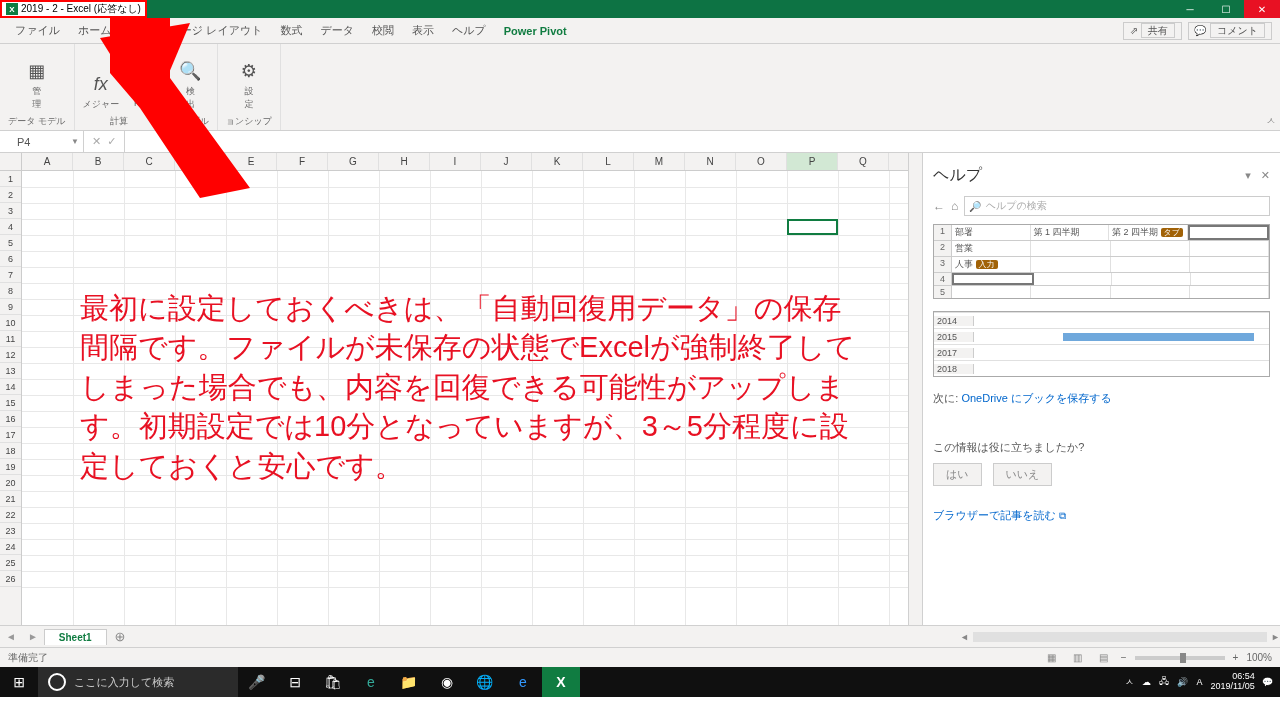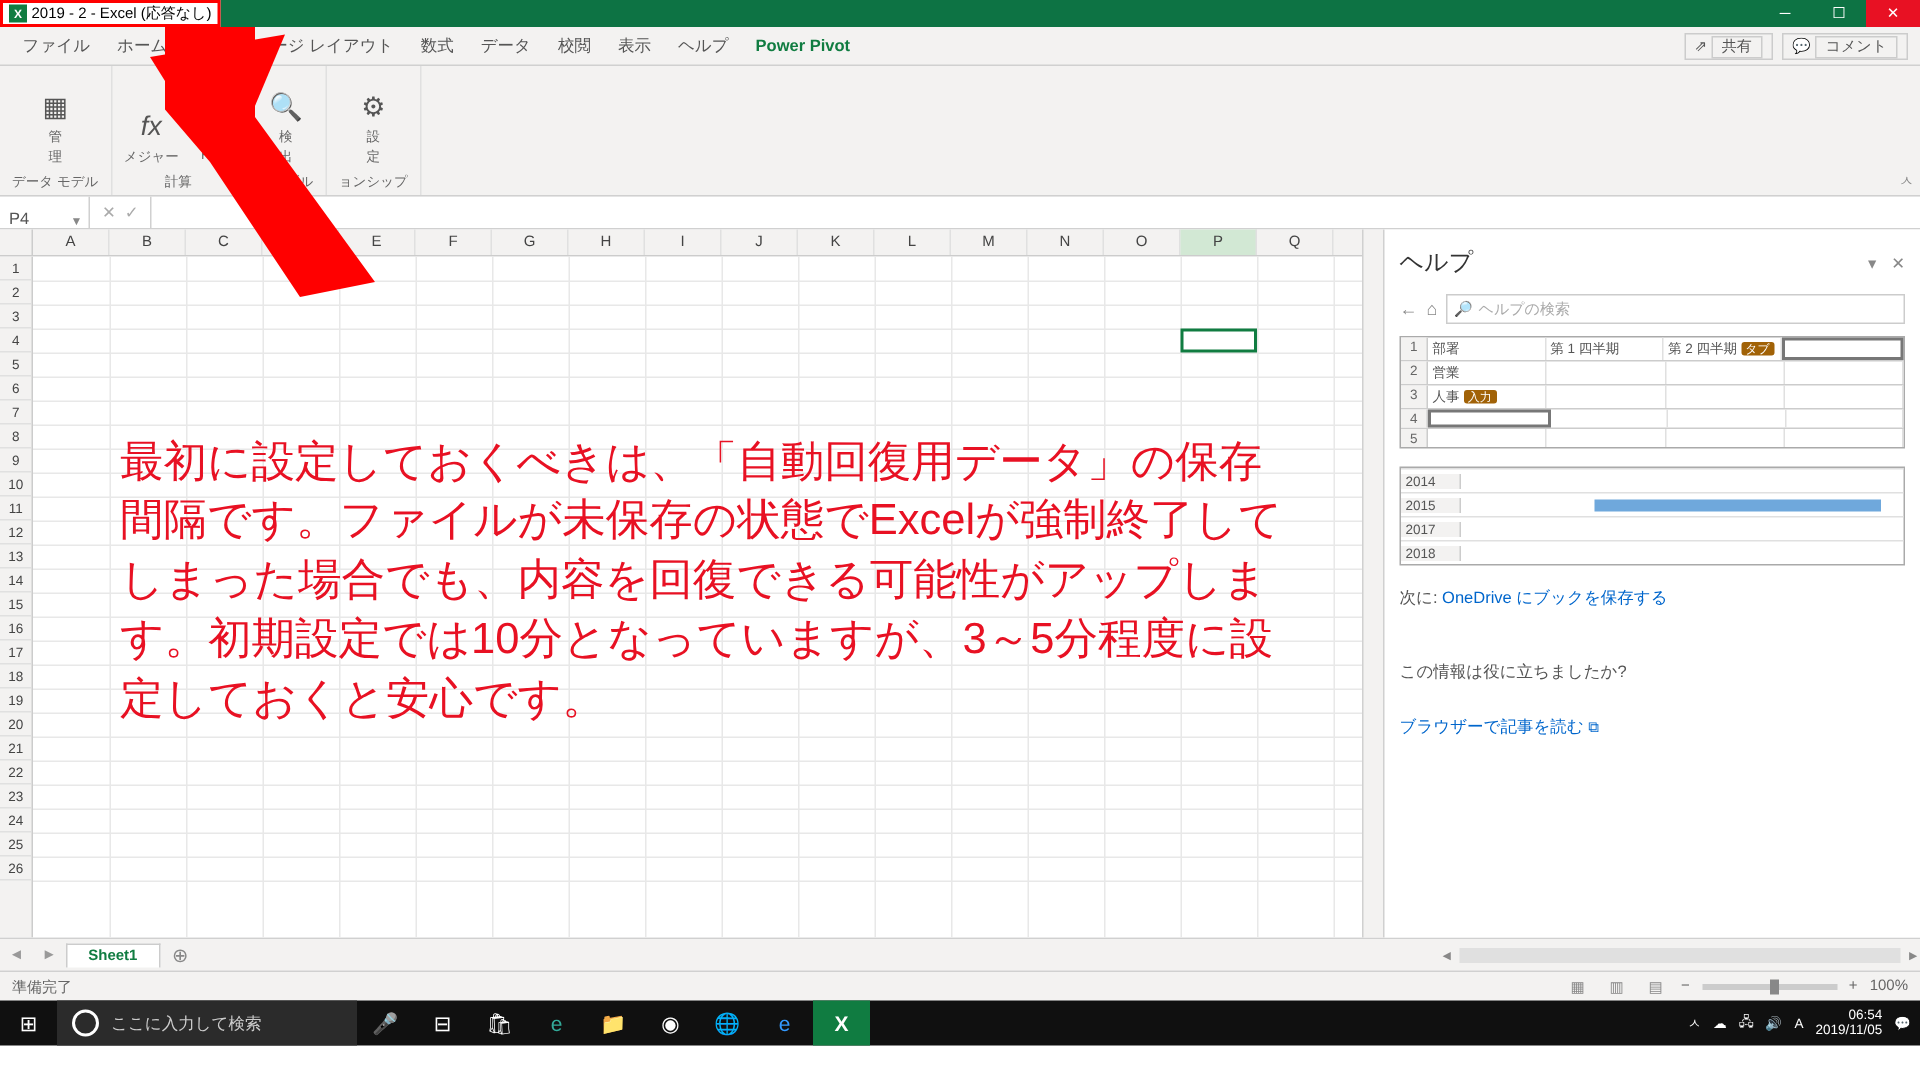--- a/index.html
+++ b/index.html
@@ -19,21 +19,21 @@
 .right-actions span { border: 1px solid #ccc; padding: 1px 6px; }
 
 .ribbon { height: 87px; background: #f3f2f1; border-bottom: 1px solid #d0d0d0; display: flex; position: relative; }
 .ribbon-group { display: flex; flex-direction: column; align-items: center; justify-content: flex-end; padding: 4px 8px 2px; border-right: 1px solid #e0e0e0; font-size: 9px; color: #666; }
 .ribbon-group .icons { display: flex; gap: 8px; margin-bottom: 4px; }
 .ribbon-icon { display: flex; flex-direction: column; align-items: center; font-size: 9px; color: #666; }
 .ribbon-icon .glyph { width: 28px; height: 28px; display: flex; align-items: center; justify-content: center; font-size: 18px; color: #555; }
 .ribbon-collapse { position: absolute; right: 4px; bottom: 2px; font-size: 10px; color: #888; }
 
 .formula-bar { height: 22px; border-bottom: 1px solid #d0d0d0; display: flex; align-items: center; font-size: 11px; }
-.namebox { width: 60px; border-right: 1px solid #d0d0d0; padding-left: 6px; color: #555; display: flex; align-items: flex-end; justify-content: space-between; height: 100%; }
+.namebox { width: 84px; border-right: 1px solid #d0d0d0; padding-left: 17px; color: #555; display: flex; align-items: center; justify-content: space-between; height: 100%; }
 .namebox .dd { font-size: 8px; color: #888; padding-right: 4px; }
 .fb-btns { display: flex; gap: 6px; padding: 0 8px; color: #aaa; font-size: 11px; border-right: 1px solid #d0d0d0; height: 100%; align-items: center; }
 .fb-input { flex: 1; padding-left: 6px; }
 
 .main-area { display: flex; height: 472px; }
 .sheet-area { width: 908px; display: flex; flex-direction: column; position: relative; }
 .col-headers { display: flex; height: 18px; background: #f3f2f1; border-bottom: 1px solid #ccc; font-size: 10px; color: #444; }
 .corner { width: 22px; border-right: 1px solid #ccc; }
 .ch { width: 51px; border-right: 1px solid #e0e0e0; text-align: center; line-height: 18px; }
 .ch.sel { background: #d2e8d4; }
@@ -372,20 +372,24 @@
           <div class="mg-bars"></div>
         </div>
     </div>
 
     <div>
       <span>次に:</span>
       <span class="next-link">OneDrive にブックを保存する</span>
     </div>
 
     <div class="feedback-q">この情報は役に立ちましたか?</div>
+    <div>
+      <span class="fb-btn">はい</span>
+      <span class="fb-btn">いいえ</span>
+    </div>
     <div class="browser-link">
       <span>ブラウザーで記事を読む</span> <span class="ext">⧉</span>
     </div>
   </div>
 </div>
 
 <div class="sheet-tabs">
   <span class="nav">◄</span>
   <span class="nav">►</span>
   <div class="sheet-tab">Sheet1</div>

